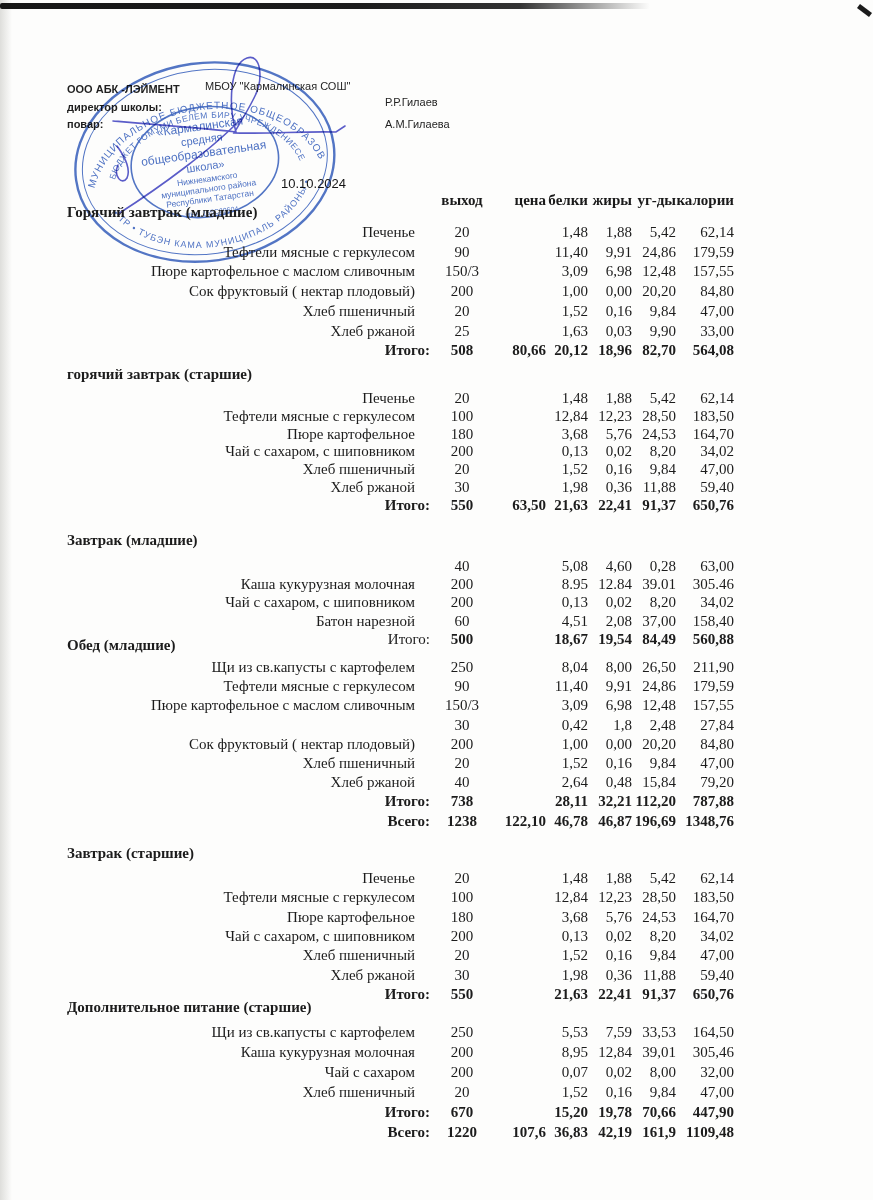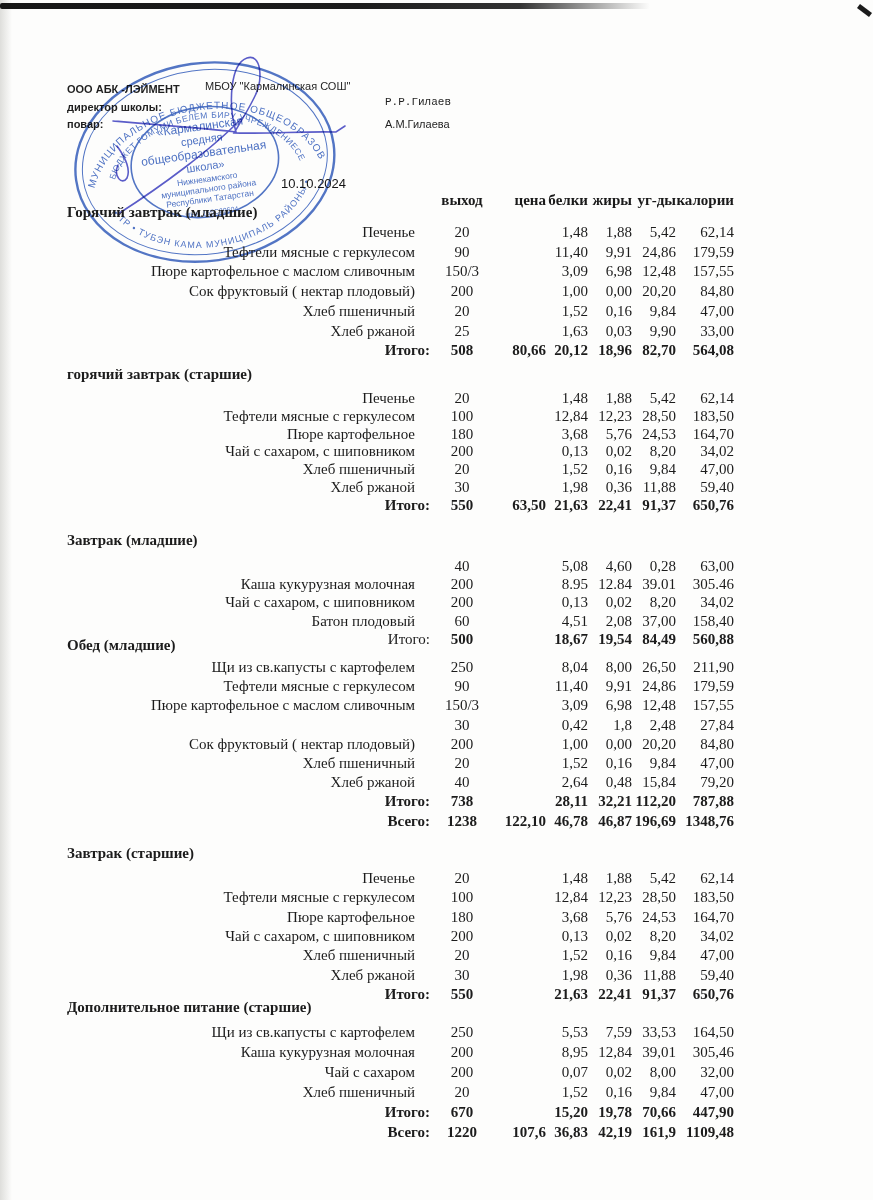--- a/index.html
+++ b/index.html
@@ -42,21 +42,21 @@
 
 <div class="page">
 
   <div class="scan-topline"></div>
   <div class="scan-corner"></div>
 
   <div class="hd b" style="left:67px;top:83px;">ООО АБК -ЛЭЙМЕНТ</div>
   <div class="hd" style="left:205px;top:80px;">МБОУ "Кармалинская СОШ"</div>
   <div class="hd b" style="left:67px;top:101px;">директор школы:</div>
   <div class="hd b" style="left:67px;top:118px;">повар:</div>
-  <div class="hd" style="left:385px;top:96px;font-family:Liberation Mono, monospace;">Р.Р.Гилаев</div>
+  <div class="hd" style="left:385px;top:96px;">Р.Р.Гилаев</div>
   <div class="hd" style="left:385px;top:118px;">А.М.Гилаева</div>
   <div class="date">10.10.2024</div>
 
   <svg class="ink" style="left:68px;top:58px;transform:rotate(-8deg);" width="275" height="210" viewBox="0 0 275 210">
     <g fill="none" stroke="#3c64c0" opacity="0.88">
       <ellipse cx="137" cy="104" rx="130" ry="99" stroke-width="2.4"></ellipse>
       <ellipse cx="137" cy="104" rx="123" ry="92" stroke-width="1"></ellipse>
       <ellipse cx="137" cy="104" rx="74" ry="55" stroke-width="1.6"></ellipse>
     </g>
     <defs>
@@ -244,21 +244,21 @@
         </div>
         <div class="row" style="top: 60.4px;">
           <span class="cell c-name">Чай с сахаром,  с  шиповником</span>
           <span class="cell c-out">200</span>
           <span class="cell c-prot">0,13</span>
           <span class="cell c-fat">0,02</span>
           <span class="cell c-carb">8,20</span>
           <span class="cell c-cal">34,02</span>
         </div>
         <div class="row" style="top: 78.6px;">
-          <span class="cell c-name">Батон плодовый</span>
+          <span class="cell c-name">Батон нарезной</span>
           <span class="cell c-out">60</span>
           <span class="cell c-prot">4,51</span>
           <span class="cell c-fat">2,08</span>
           <span class="cell c-carb">37,00</span>
           <span class="cell c-cal">158,40</span>
         </div>
         <div class="row" style="top: 96.8px;">
           <span class="cell c-tlabel">Итого:</span>
           <span class="cell c-out bold">500</span>
           <span class="cell c-prot bold">18,67</span>

